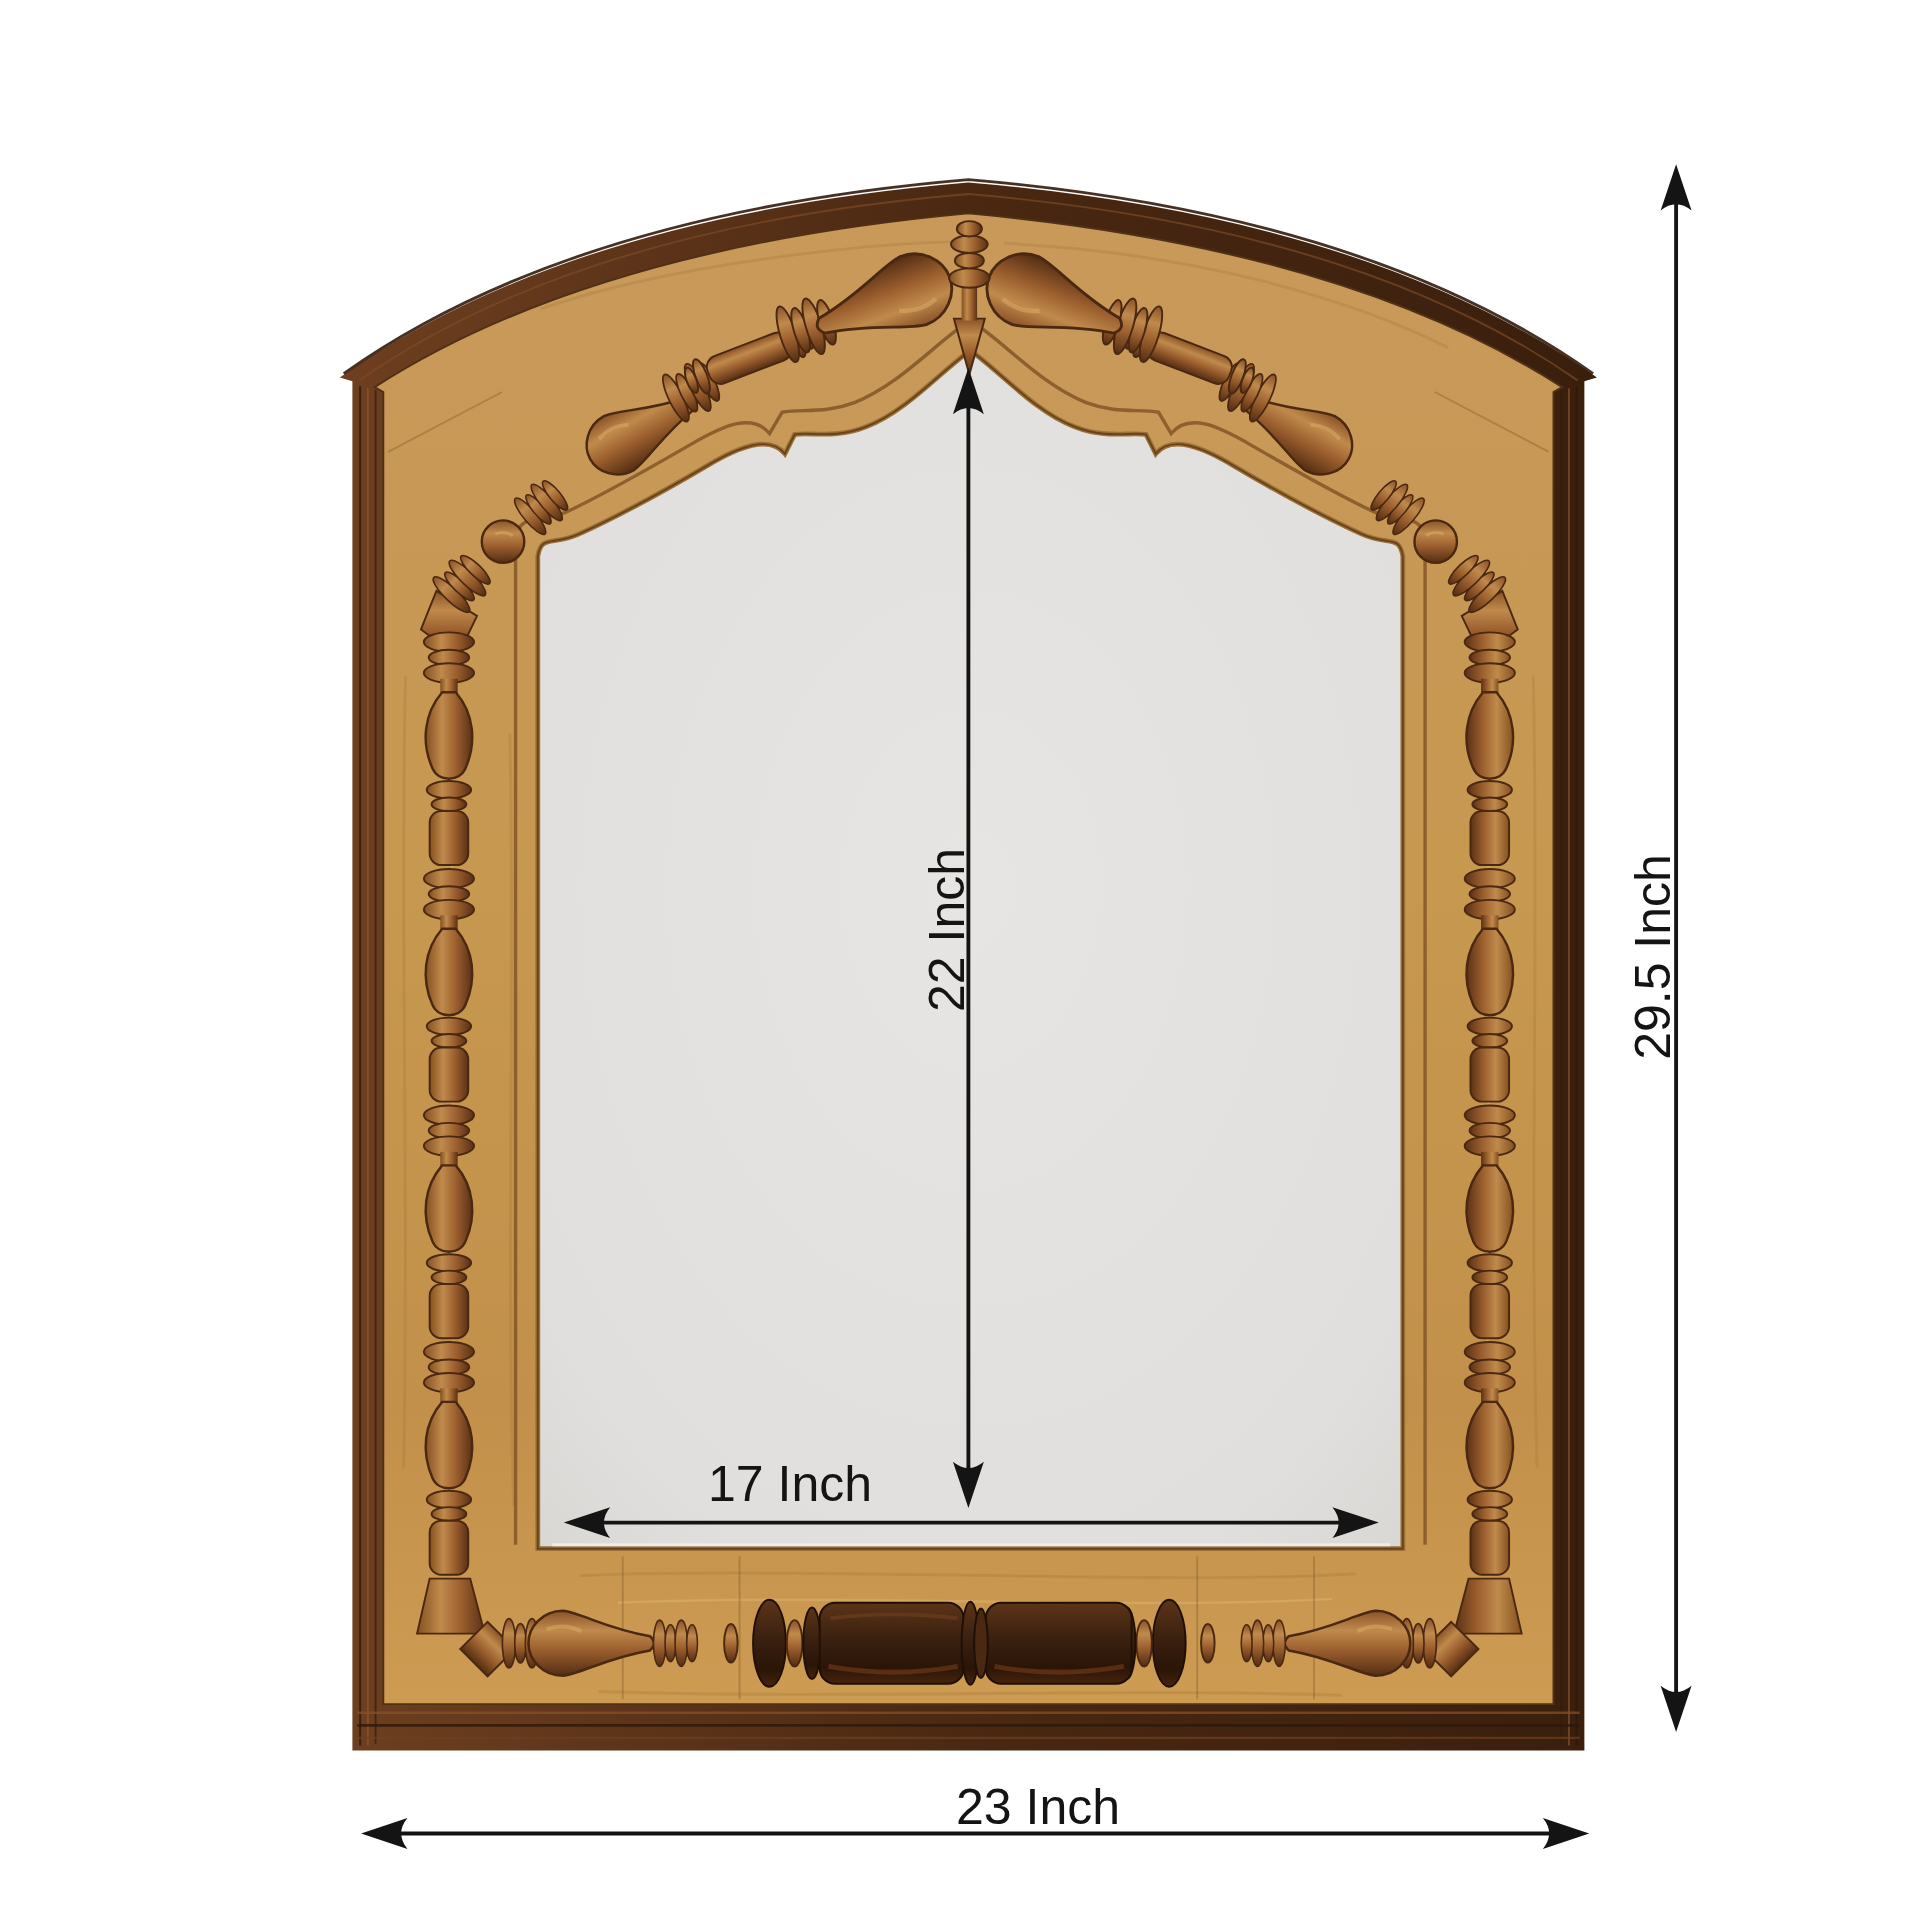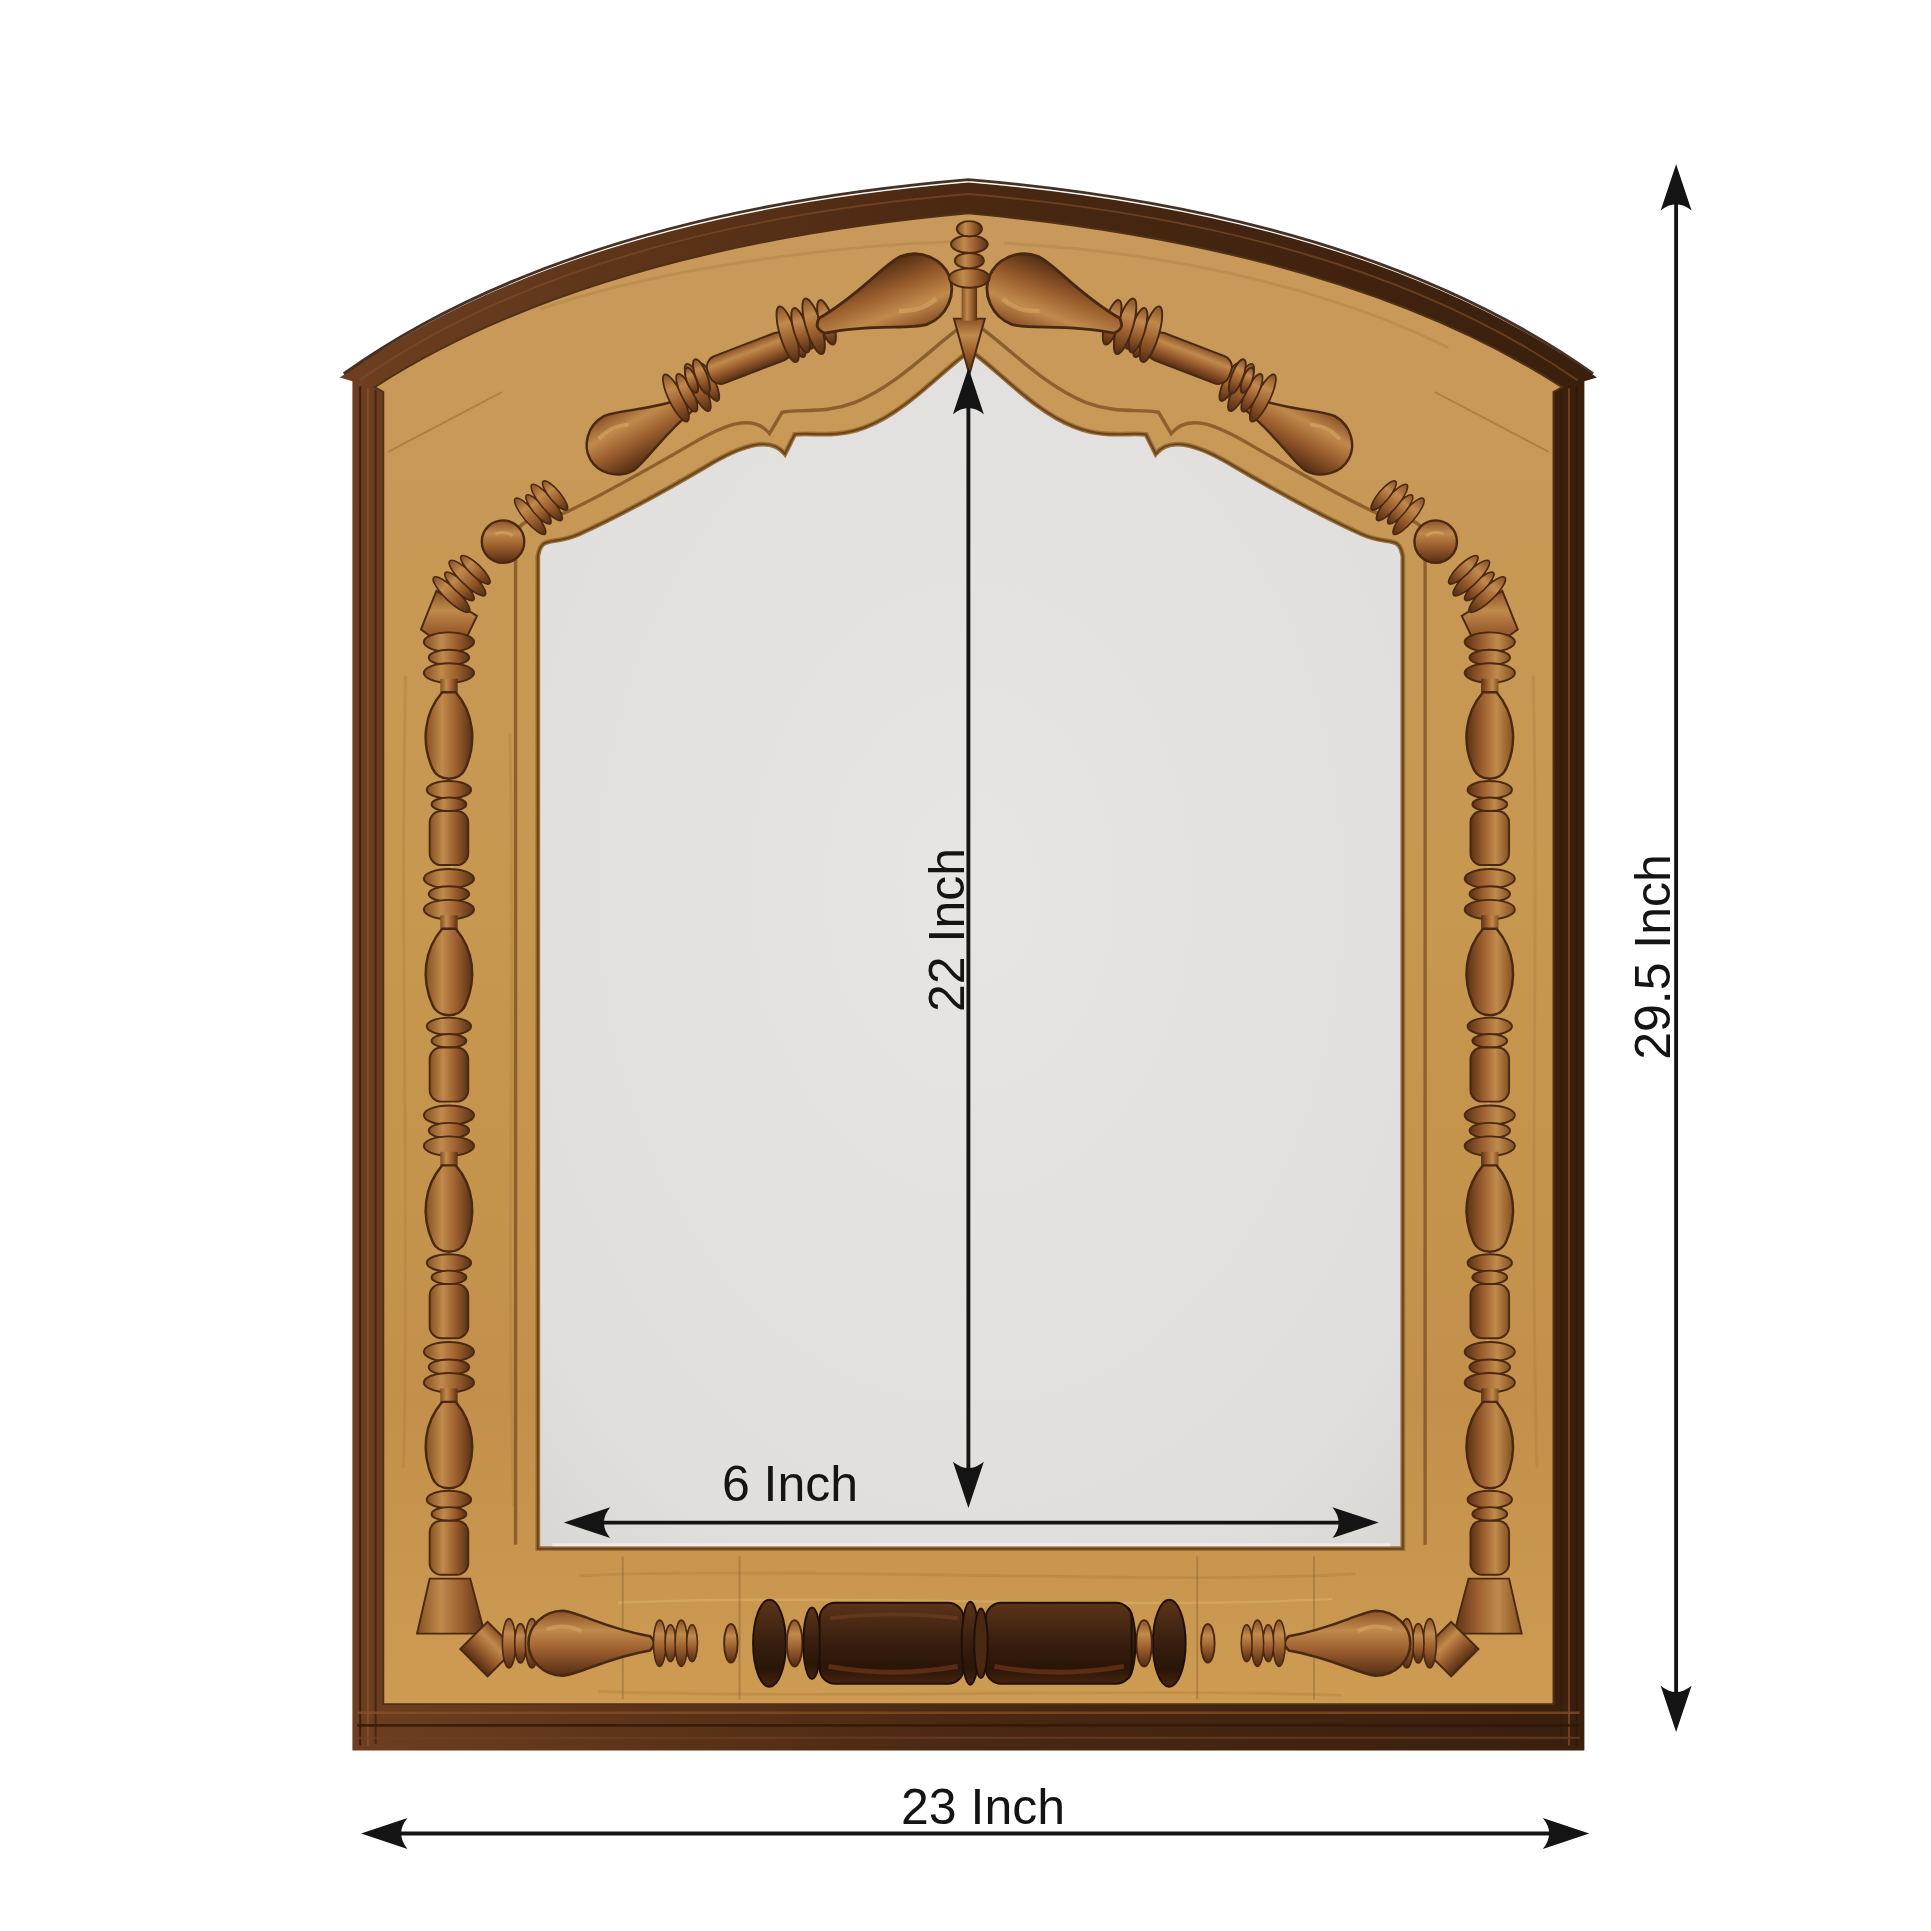--- a/index.html
+++ b/index.html
@@ -252,20 +252,20 @@
     <g>
       <line x1="390" y1="1899" x2="1630" y2="1899" stroke-width="4"></line>
       <path d="M 374 1899 L 422 1883 Q 409 1899 422 1915 Z" stroke="none"></path>
       <path d="M 1646 1899 L 1598 1883 Q 1611 1899 1598 1915 Z" stroke="none"></path>
     </g>
   </g>
 </svg>
 
 <div class="dim-label vertical" style="left:947px;top:930px;">22 Inch</div>
 
-<div class="dim-label" style="left:790px;top:1484px;">6 Inch</div>
+<div class="dim-label" style="left:790px;top:1484px;">17 Inch</div>
 
 <div class="dim-label vertical" style="left:1653px;top:957px;">29.5 Inch</div>
 
-<div class="dim-label" style="left:983px;top:1807px;text-align:right;">23 Inch</div>
+<div class="dim-label" style="left:1038px;top:1807px;text-align:right;">23 Inch</div>
 
 </div>
 
 
 </body></html>

